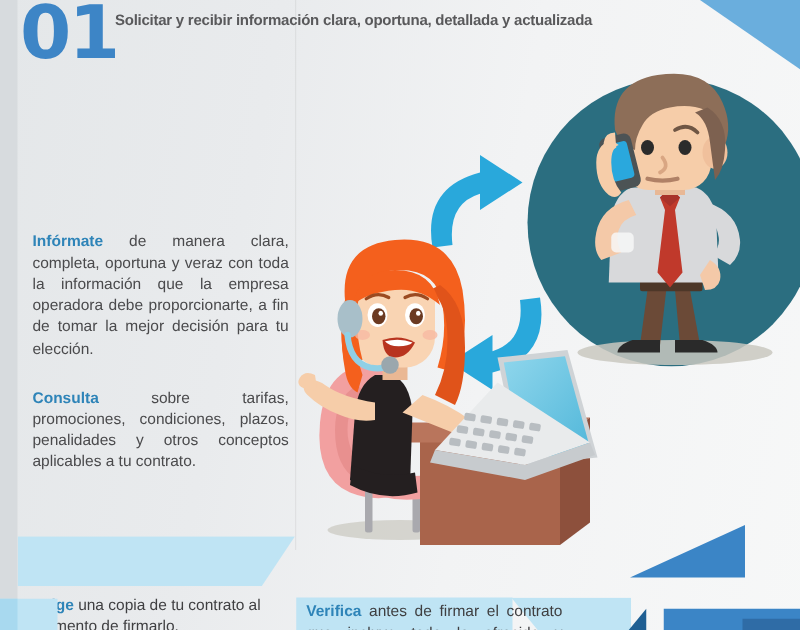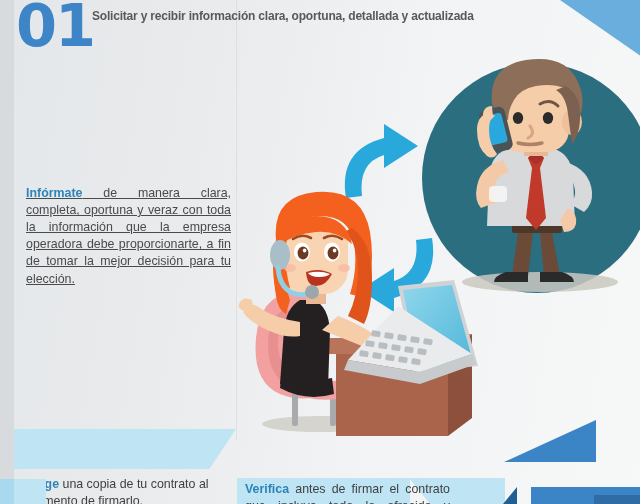--- a/index.html
+++ b/index.html
@@ -98,21 +98,21 @@
     font-size: 12.4px;
     line-height: 1.38;
     color: #4a4a4c;
     text-align: justify;
   }
   .para .kw {
     color: #2e84b8;
     font-weight: bold;
   }
   #para0 { top: 85px; }
-  #para1 { top: 185px; text-decoration: underline; }
+  #para1 { top: 185px; }
   #para2 { top: 310px; }
 
   
   .note-left {
     position: absolute;
     left: 14px; top: 429px;
     width: 222px; height: 40px;
     background: #bfe4f4;
     clip-path: polygon(0 0, 100% 0, 88% 100%, 0 100%);
   }
@@ -327,20 +327,23 @@
       </g>
     </g>
   </svg>
 
   <div class="num">01</div>
   <div class="title">Solicitar y recibir información clara, oportuna, detallada y actualizada</div>
 
   <div class="para" id="para1">
     <span class="kw">Infórmate</span><span> de manera clara, completa, oportuna y veraz con toda la información que la empresa operadora debe proporcionarte, a fin de tomar la mejor decisión para tu elección.</span>
   </div>
+  <div class="para" id="para2">
+    <span class="kw">Consulta</span><span> sobre tarifas, promociones, condiciones, plazos, penalidades y otros conceptos aplicables a tu contrato.</span>
+  </div>
 
   <div class="note-left"></div>
   <div class="note-left-txt">
     <span class="kw">Exige</span><span> una copia de tu contrato al momento de firmarlo.</span>
   </div>
 
   <div class="note-right-band"></div>
   <div class="note-right-band2"></div>
   <div class="note-right-txt">
     <span class="kw">Verifica</span><span> antes de firmar el contrato que incluya todo lo ofrecido y acordado por la empresa operadora.</span>

